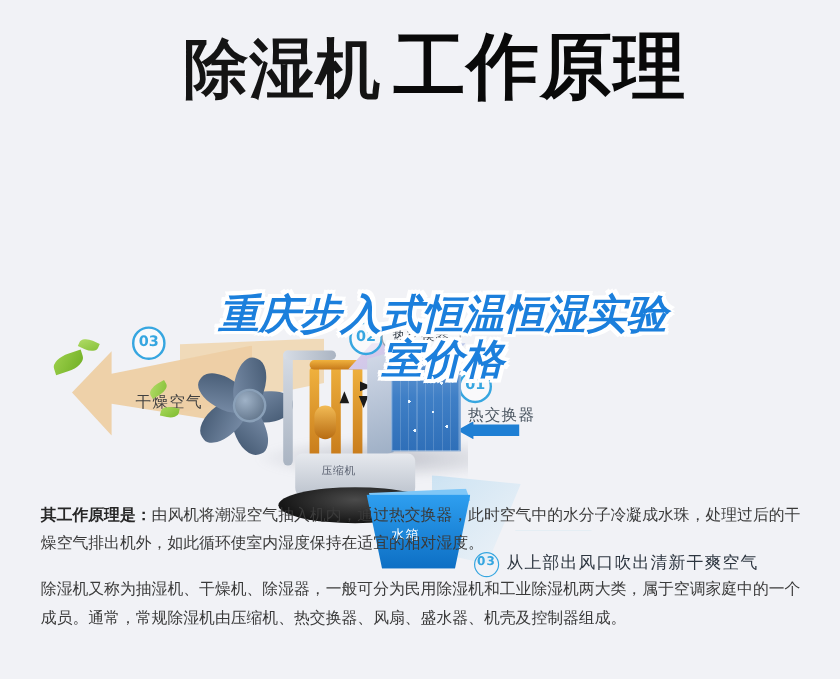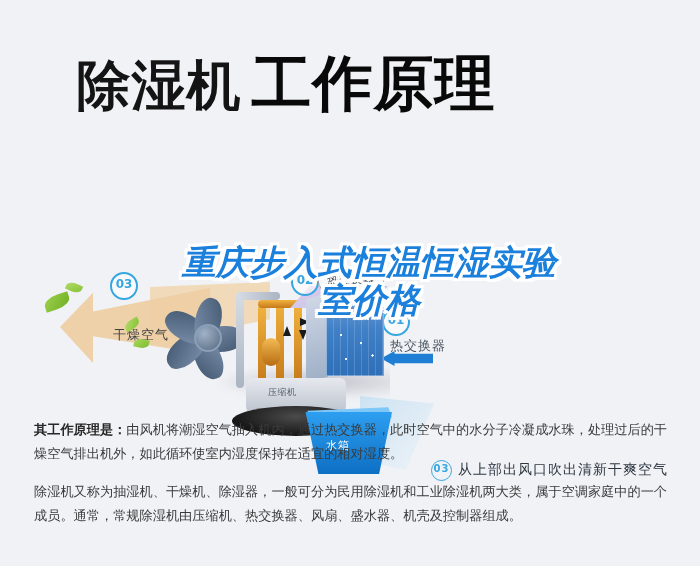--- a/index.html
+++ b/index.html
@@ -7,22 +7,22 @@
     width:700px;height:566px;
     background:#f1f2f6;
     font-family:"Liberation Sans","DejaVu Sans",sans-serif;
     overflow:hidden;
     position:relative;
   }
   .page{position:relative;width:700px;height:566px;background:#f1f2f6;}
 
   
   .title-wrap{
-    position:absolute;left:0;top:44px;width:572px;
-    text-align:center;white-space:nowrap;
+    position:absolute;left:0;top:16px;width:572px;
+    text-align:right;white-space:nowrap;
   }
   .title-a{
     font-size:54px;font-weight:700;color:#141414;
     letter-spacing:1px;
     font-family:"DejaVu Sans","Liberation Sans",sans-serif;
   }
   .title-b{
     font-size:60px;font-weight:900;color:#090909;
     letter-spacing:1px;margin-left:10px;
     font-family:"DejaVu Sans","Liberation Sans",sans-serif;
@@ -227,21 +227,21 @@
   
   .desc{position:absolute;left:395px;white-space:nowrap;
     font-size:14px;color:#2d3640;letter-spacing:1px;
     font-family:"DejaVu Sans","Liberation Sans",sans-serif;}
   .desc .n{
     display:inline-block;width:19px;height:19px;border-radius:50%;
     border:1.6px solid #36a6e0;color:#36a6e0;font-size:10px;font-weight:700;
     line-height:16px;text-align:center;margin-right:6px;vertical-align:2px;
   }
   .desc.d2{top:296px;}
-  .desc.d3{top:340px;margin-left:36px;}
+  .desc.d3{top:340px;}
 
   
   .watermark{
     position:absolute;left:0;top:243px;width:700px;text-align:center;
     font-size:34px;font-weight:900;font-style:italic;
     color:#1b7fdc;line-height:38px;letter-spacing:0px;
     font-family:"DejaVu Sans","Liberation Sans",sans-serif;
     text-shadow:
       -2px -2px 0 #fff, 2px -2px 0 #fff, -2px 2px 0 #fff, 2px 2px 0 #fff,
       -3px 0 0 #fff, 3px 0 0 #fff, 0 -3px 0 #fff, 0 3px 0 #fff,

